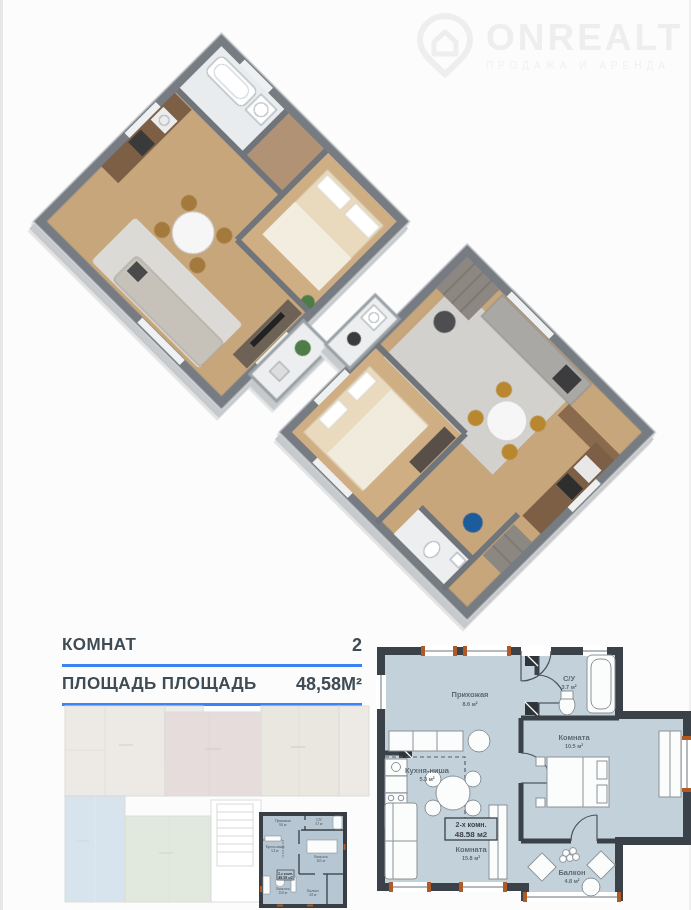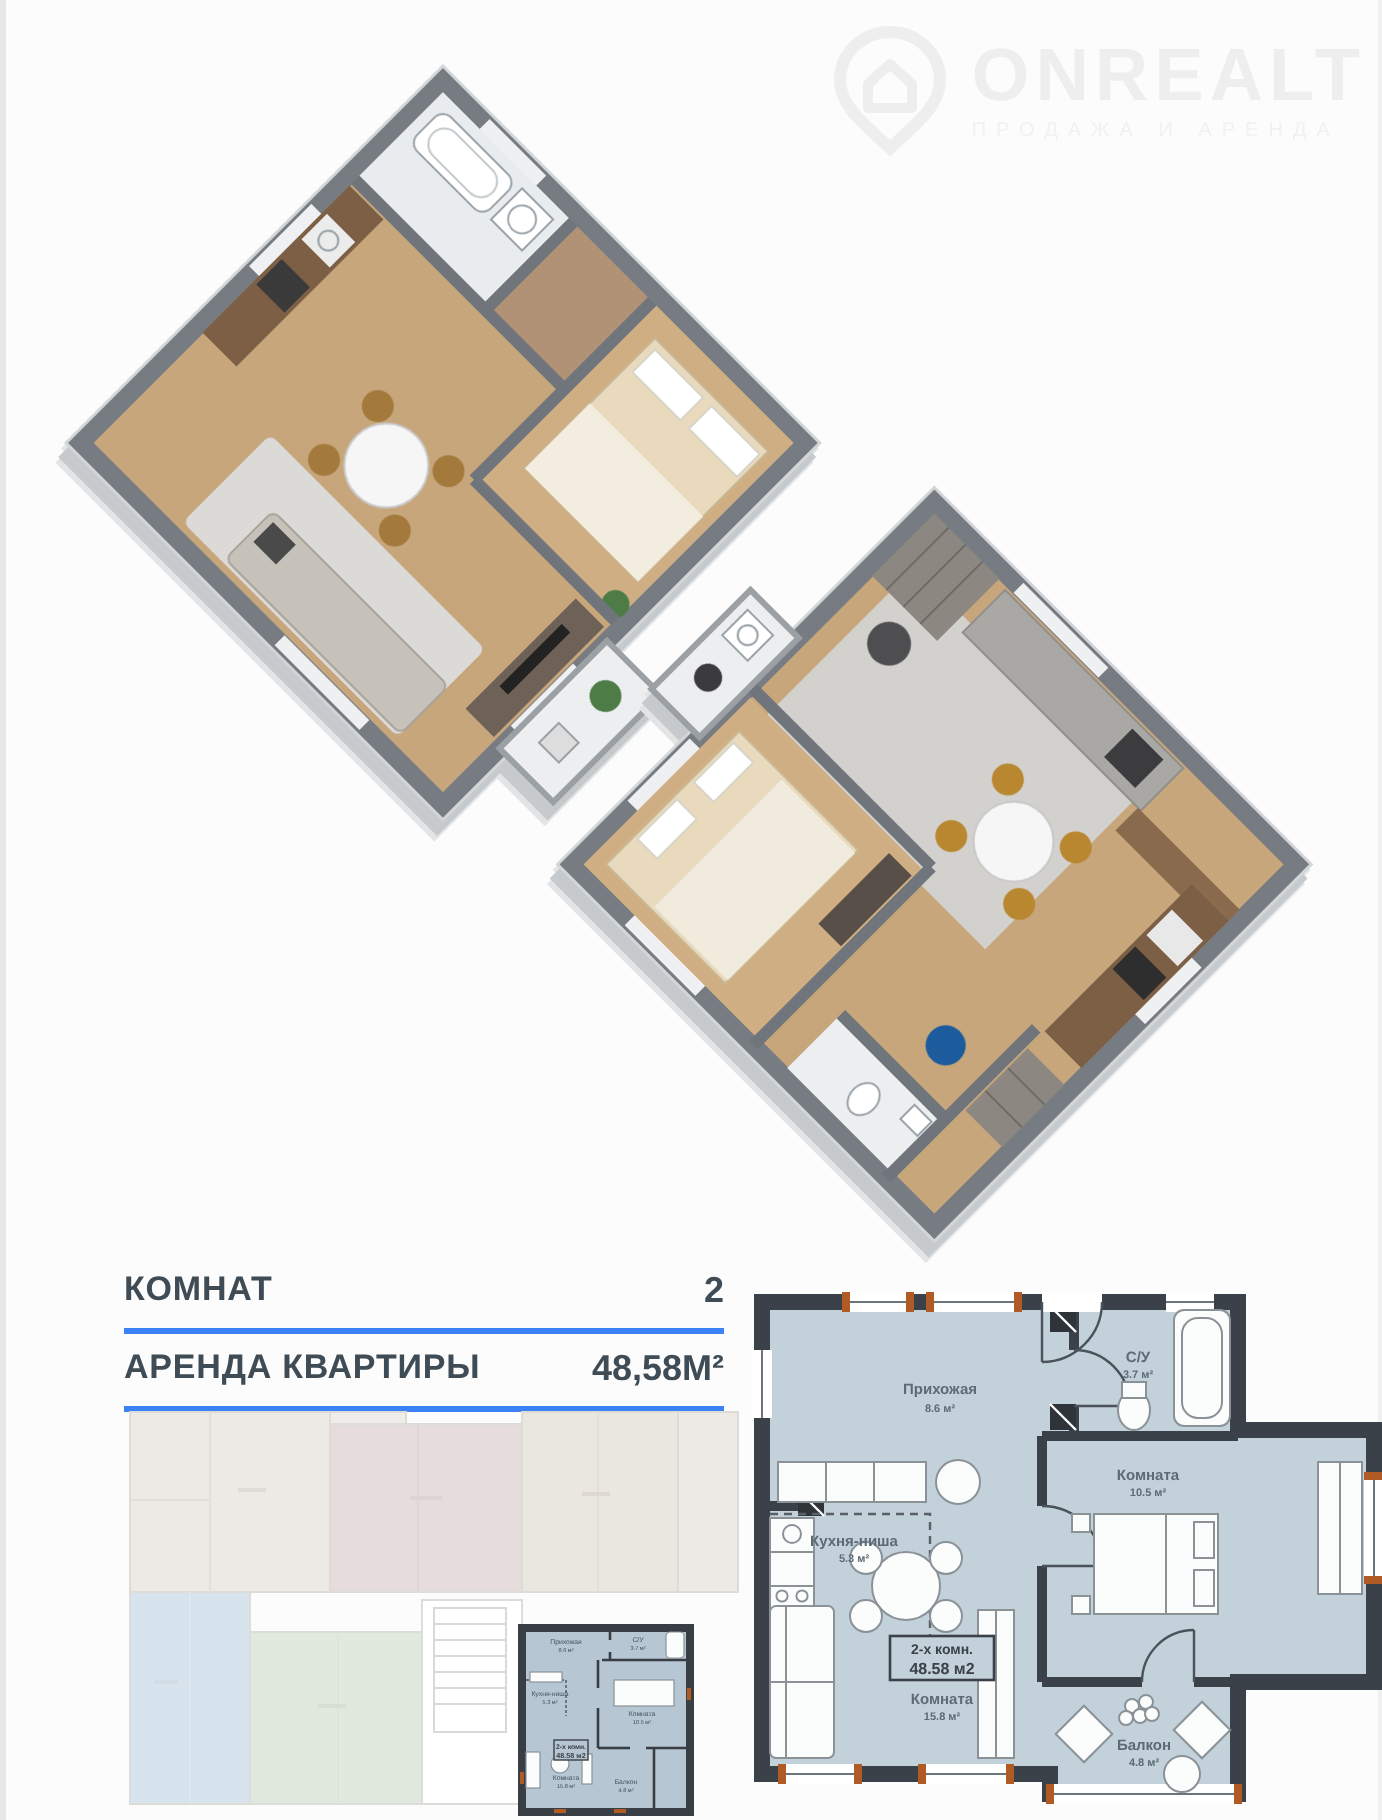--- a/index.html
+++ b/index.html
@@ -190,21 +190,21 @@
   </g>
 </svg>
 </div>
 
 <div class="summary">
   <div class="summary-row">
     <span class="summary-label">КОМНАТ</span>
     <span class="summary-value">2</span>
   </div>
   <div class="summary-row">
-    <span class="summary-label">АРЕНДА КВАРТИРЫ</span>
+    <span class="summary-label">ПЛОЩАДЬ ПЛОЩАДЬ</span>
     <span class="summary-value">48,58М²</span>
   </div>
 </div>
 
 <div class="miniplan">
 <svg width="316" height="210" viewBox="0 0 316 210">
   <g stroke="#dcdcd9" stroke-width="1">
     <rect x="6" y="6" width="100" height="90" fill="#edeae6"></rect>
     <rect x="106" y="6" width="38" height="56" fill="#efede9"></rect>
     <rect x="106" y="12" width="96" height="84" fill="#e6dcdc"></rect>

